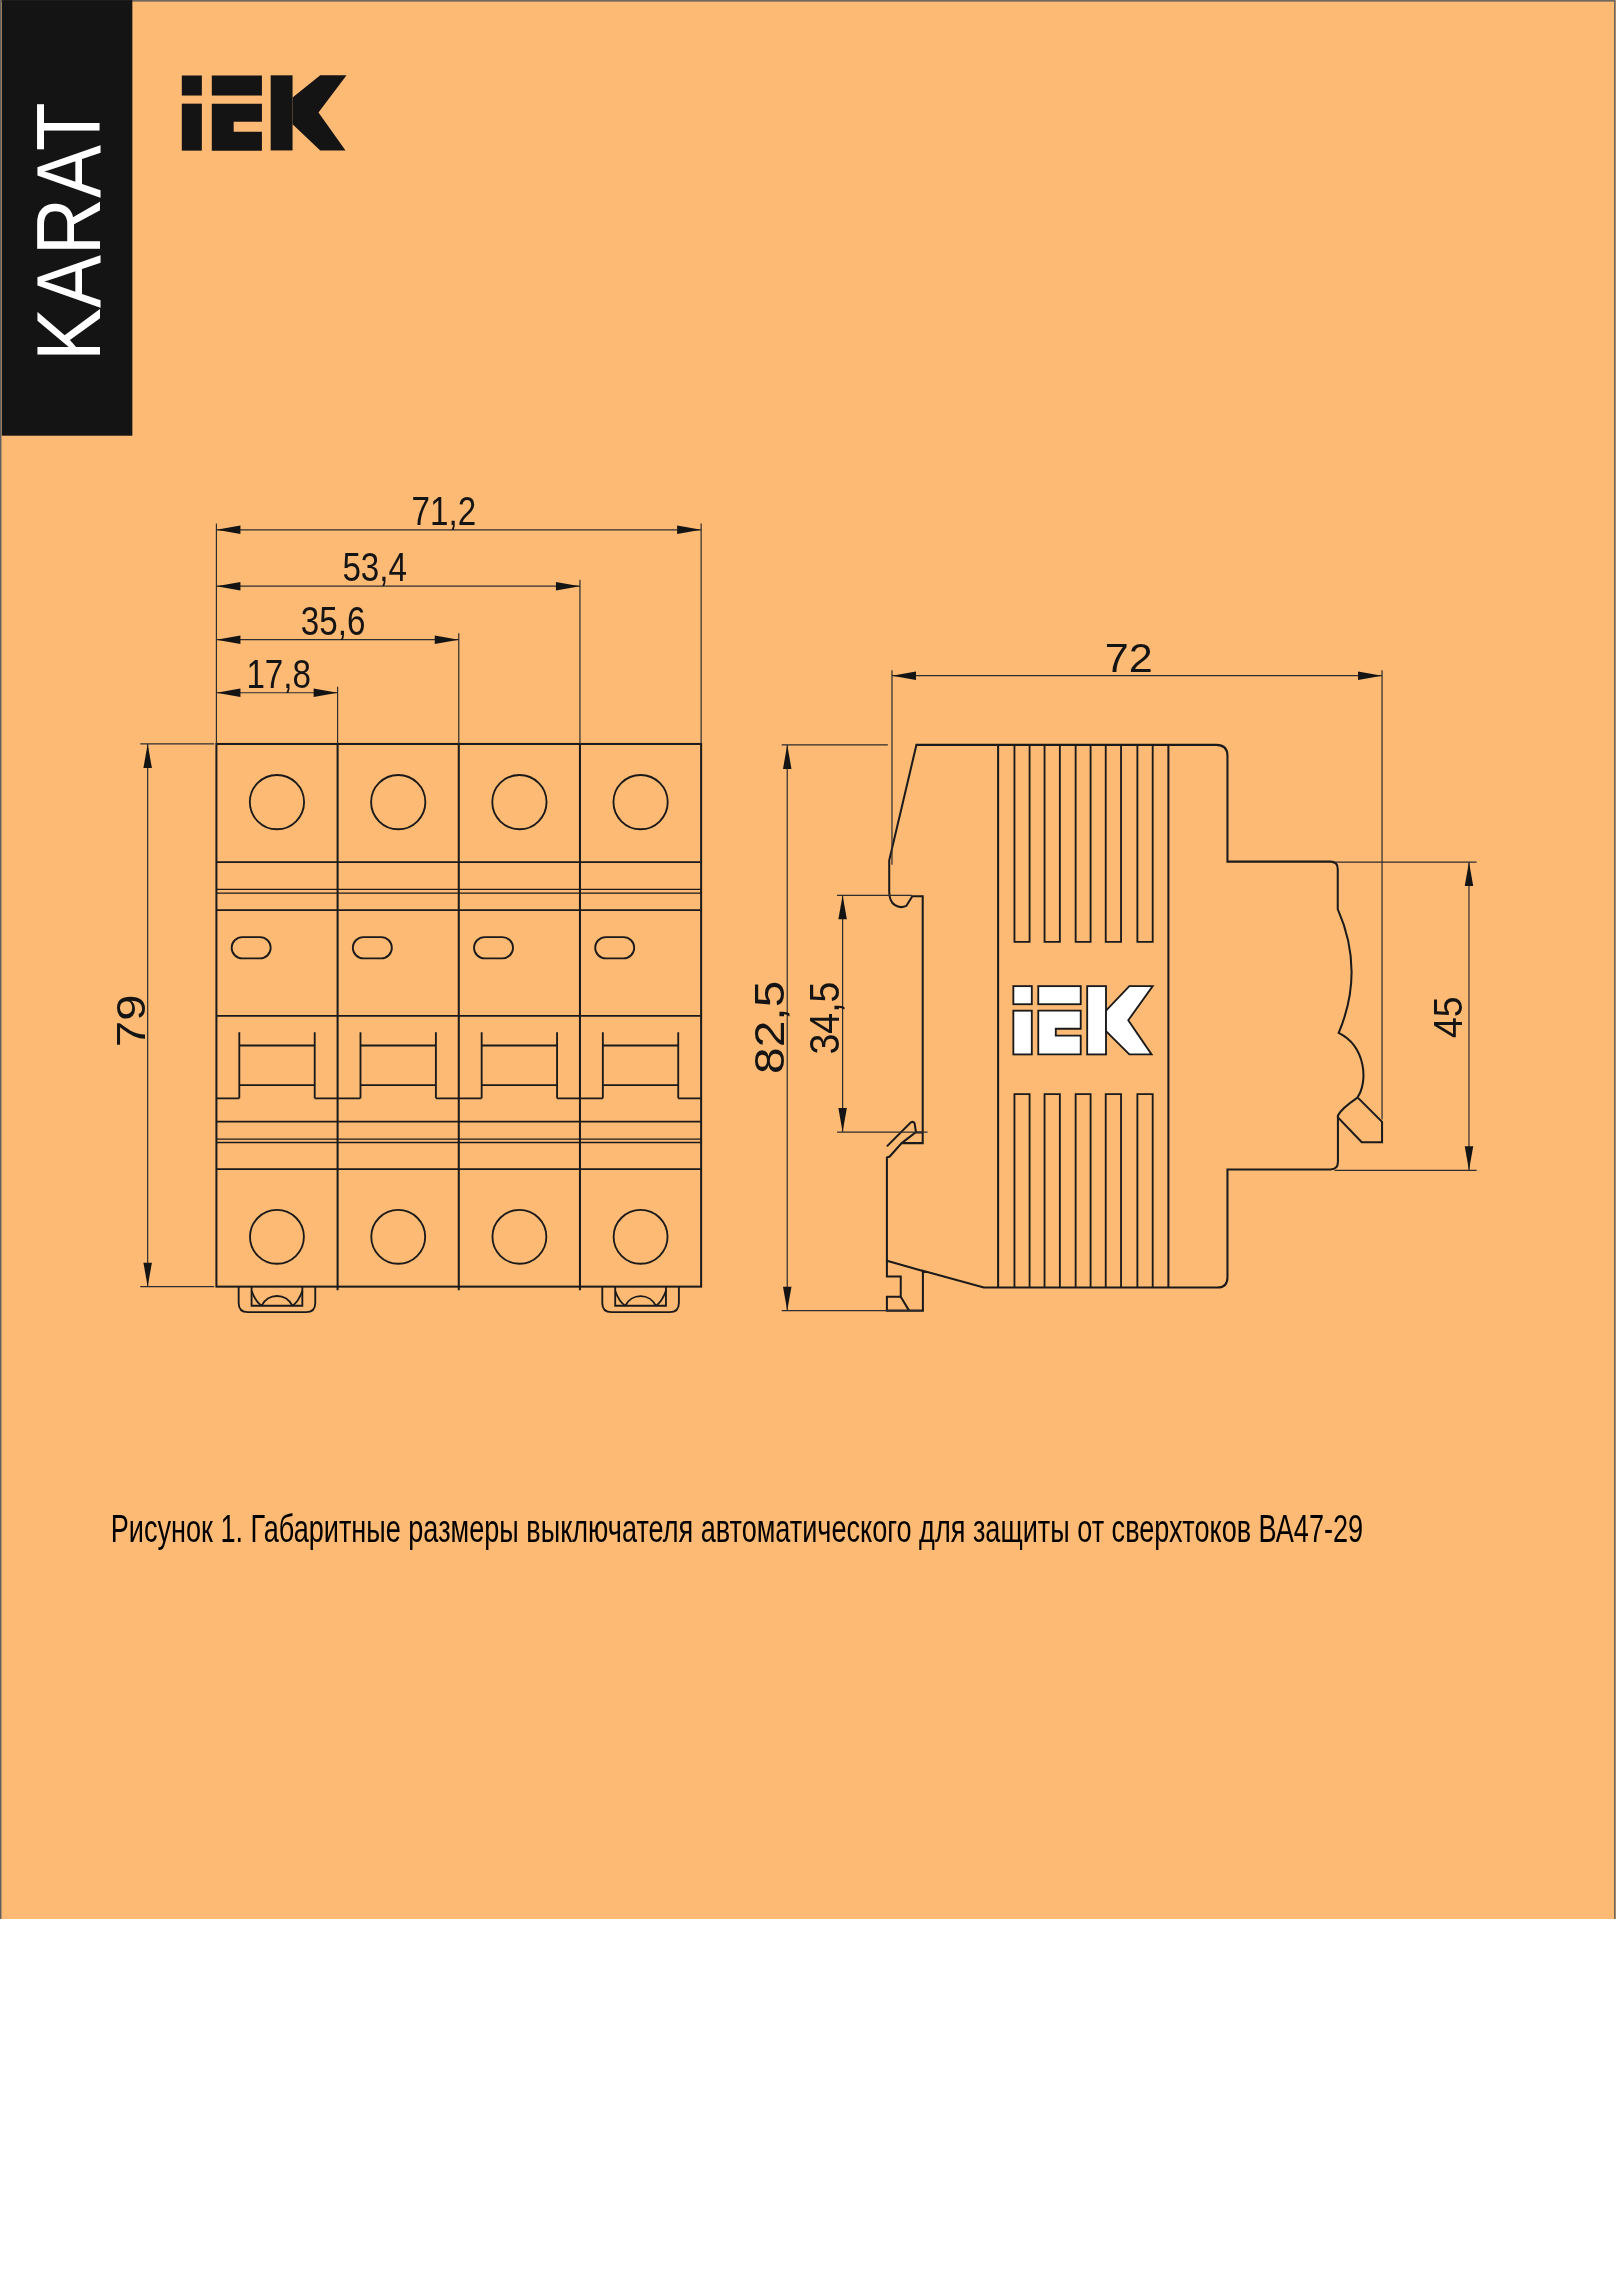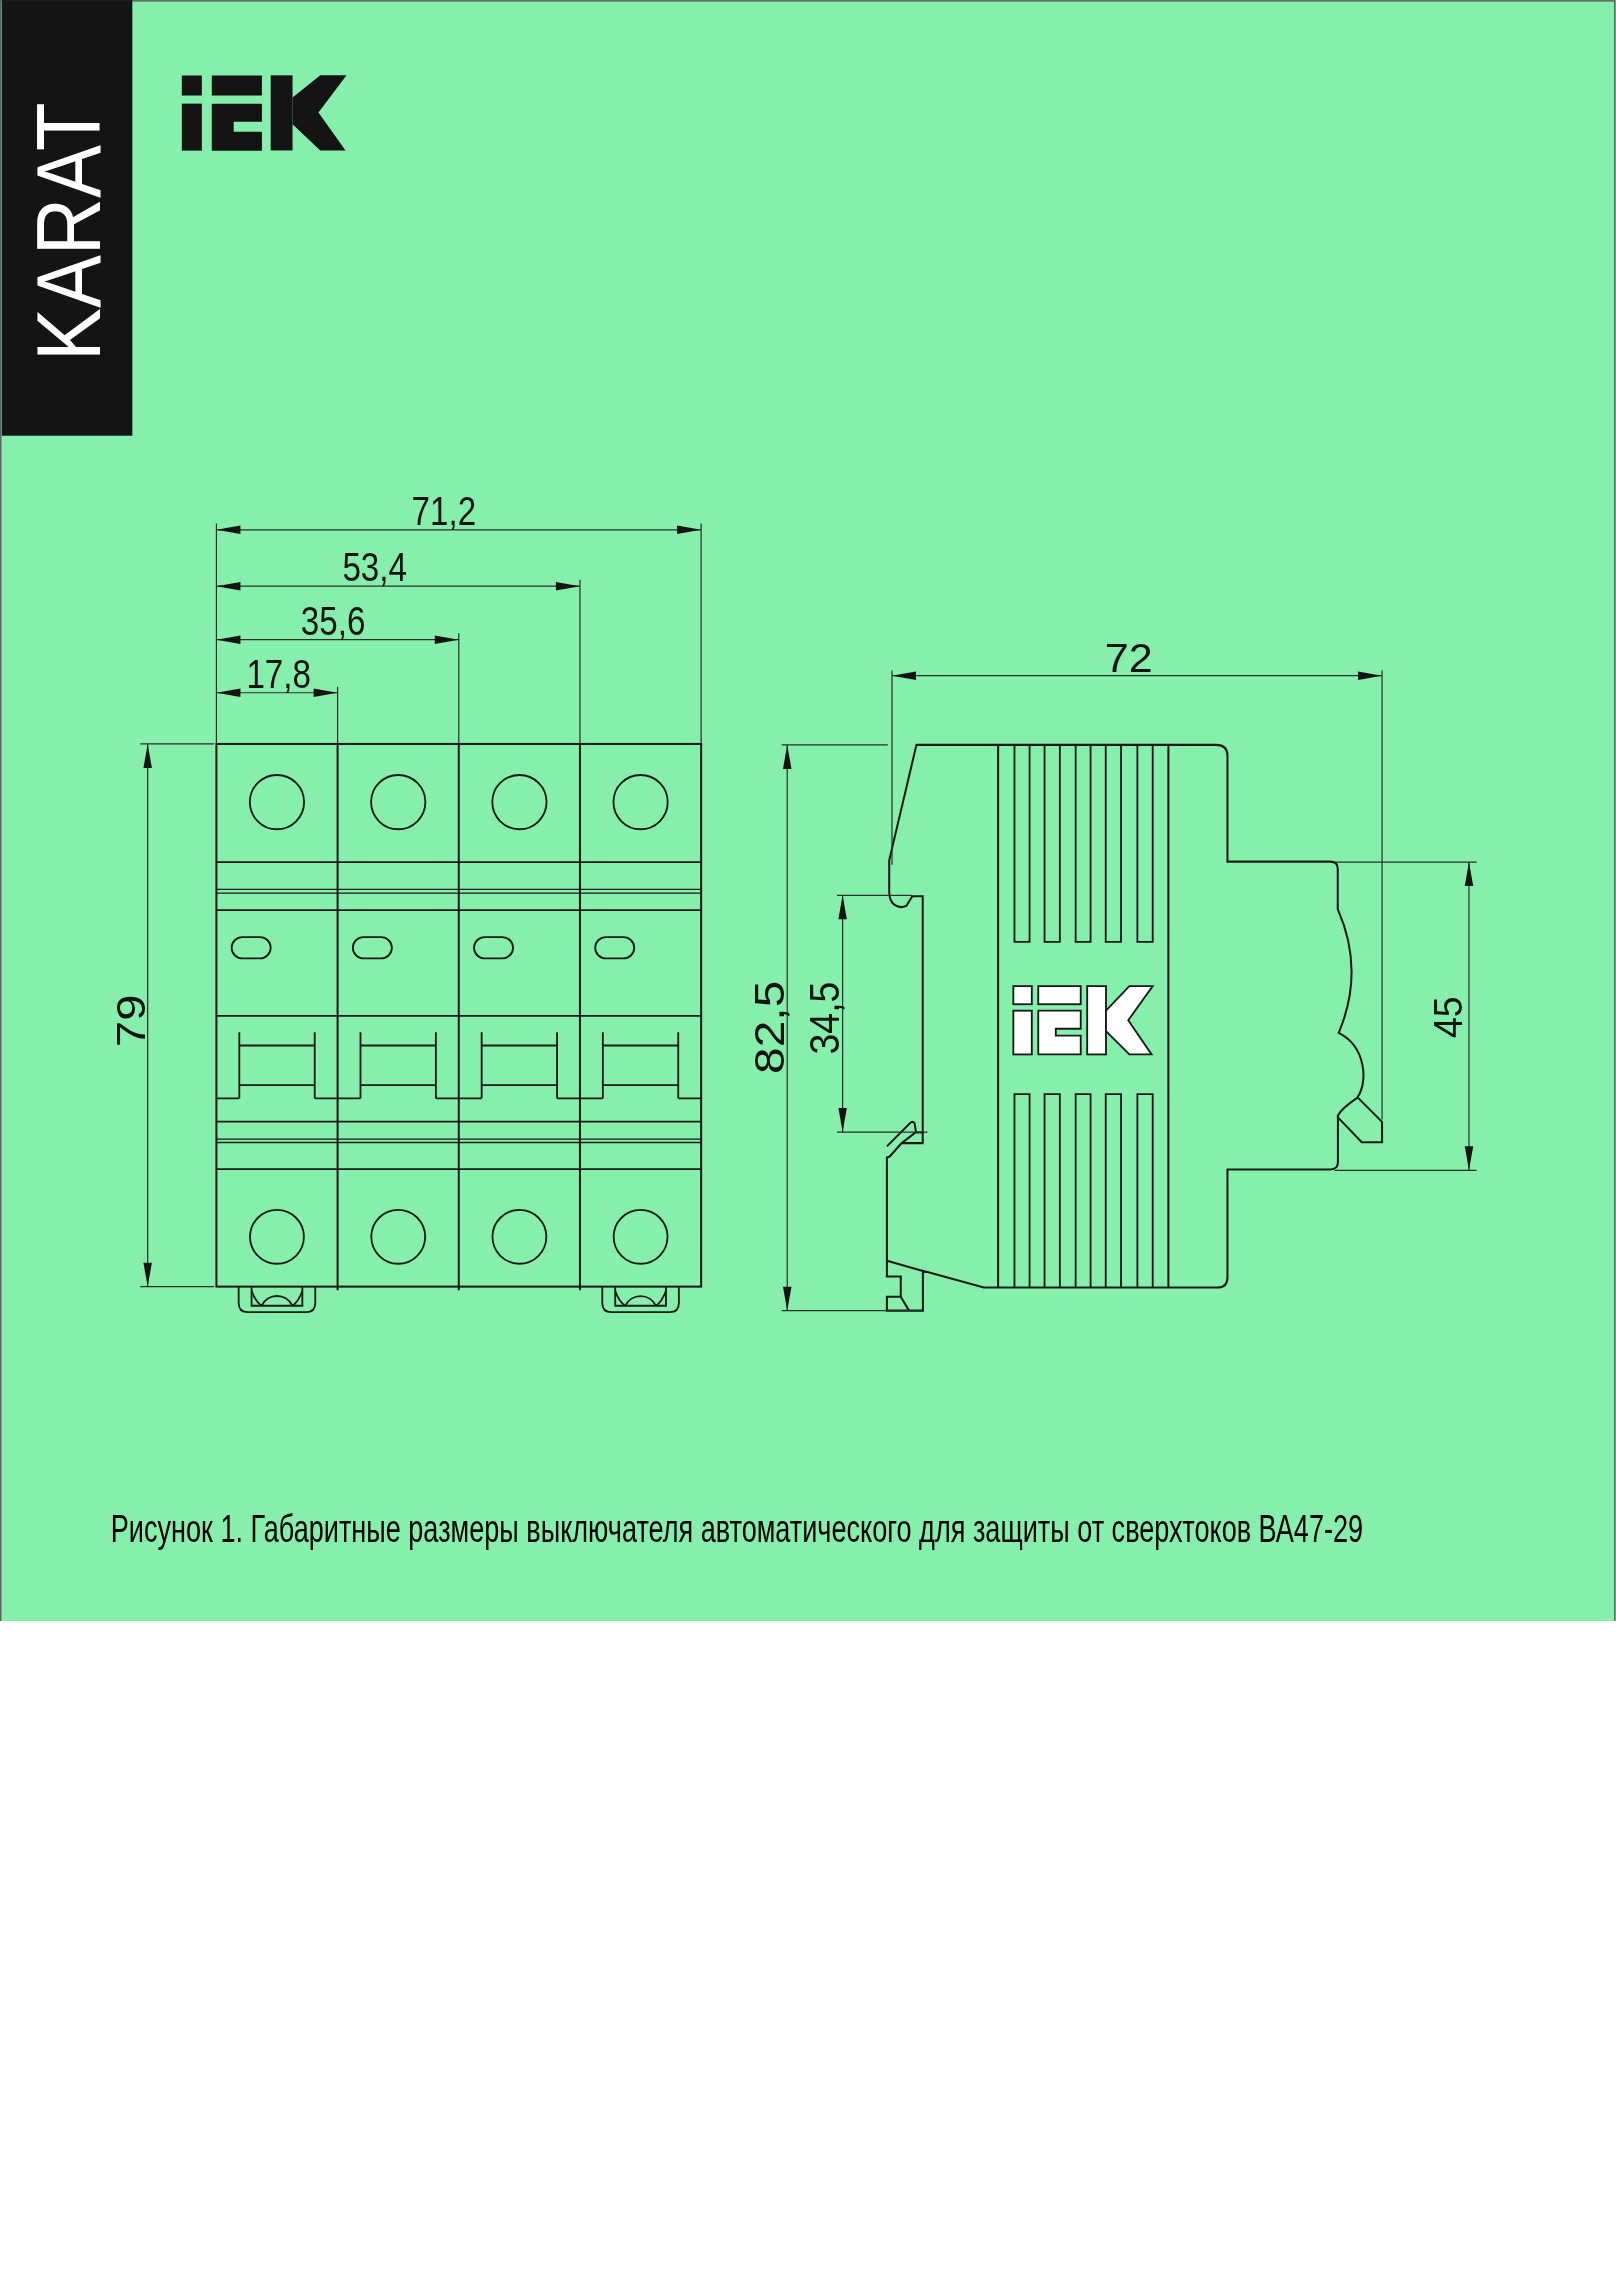--- a/index.html
+++ b/index.html
@@ -1,16 +1,16 @@
 <!DOCTYPE html>
 <html style="font-size:14.8px"><head>
 <meta charset="utf-8">
 <style>
 html,body{margin:0;padding:0;background:#fff;}
-#page{position:relative;width:1616px;height:1621px;background:#86efac;overflow:hidden;}
+#page{position:relative;width:1616px;height:1919px;background:#fdba74;overflow:hidden;}
 text{font-family:"Liberation Sans",sans-serif;}
 </style>
 </head>
 <body>
 <div id="page">
 <svg width="1616" height="2289" viewBox="0 0 1751 2480">
 <rect x="0.8" y="0.8" width="1748.9" height="2477.9" fill="none" stroke="#606060" stroke-width="1.6"></rect>
 
 <rect x="2" y="0" width="141.4" height="472" fill="#141414"></rect>
 <text transform="rotate(-90 108.7 251)" x="108.7" y="251" text-anchor="middle" font-size="98" textLength="280" lengthAdjust="spacingAndGlyphs" style="fill:#ffffff">KARAT</text>

